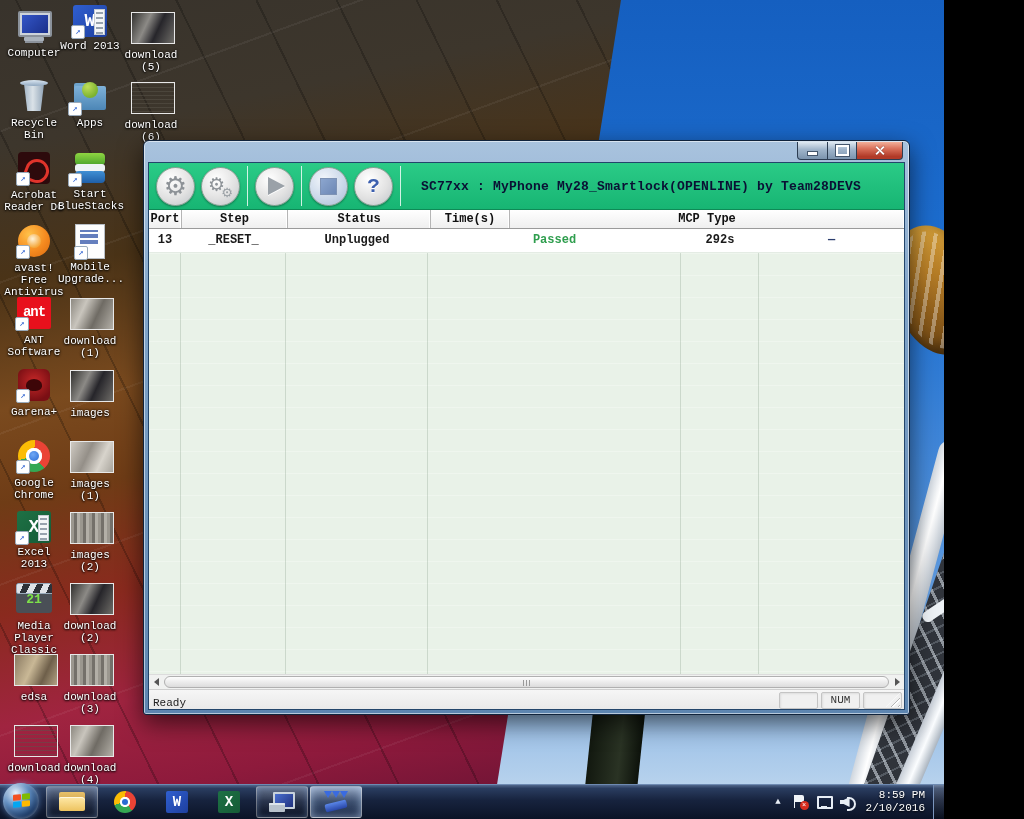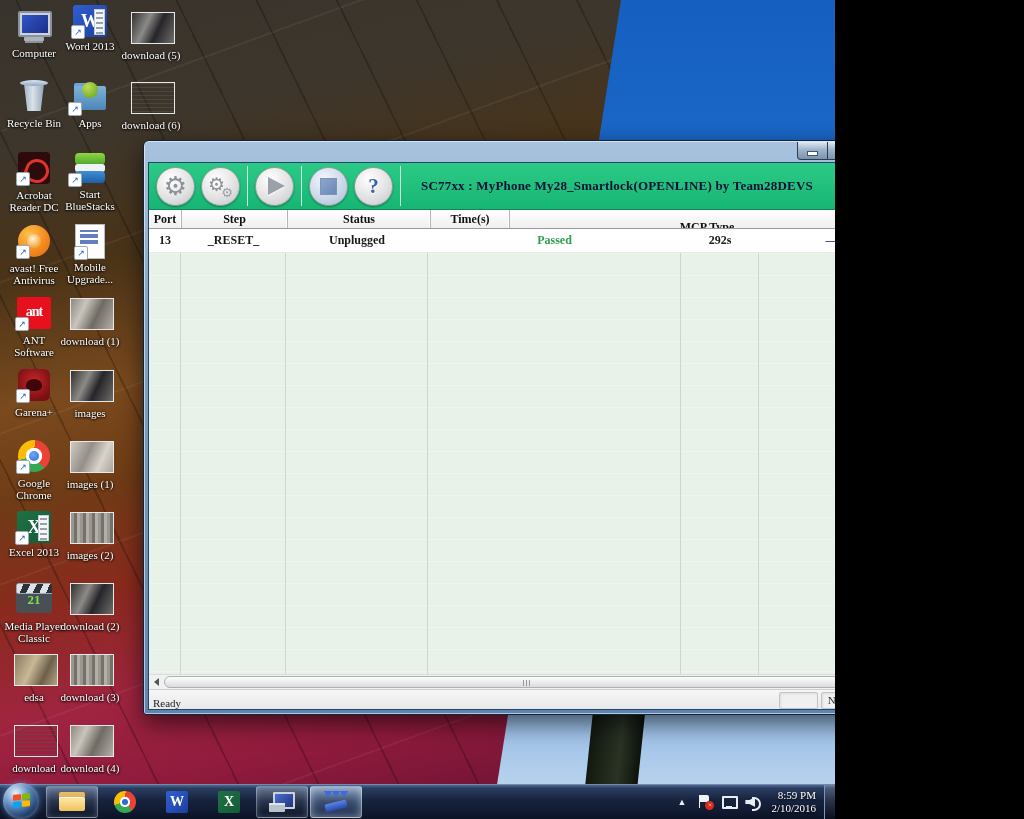--- a/index.html
+++ b/index.html
@@ -1,17 +1,17 @@
 <!DOCTYPE html>
 <html><head>
 <meta charset="utf-8">
 <style>
   html,body{margin:0;padding:0;background:#000;}
-  #screen{position:relative;width:835px;height:819px;overflow:hidden;
-          font-family:Liberation Serif, serif;-webkit-font-smoothing:antialiased;}
+  #screen{position:relative;width:944px;height:819px;overflow:hidden;
+          font-family:Liberation Mono, monospace;-webkit-font-smoothing:antialiased;}
   
   .sky{position:absolute;inset:0;
        background:linear-gradient(180deg,#155fc0 0%,#1e6fd0 35%,#5a97dd 70%,#a9c9ea 92%,#c7dcf0 100%);}
   .building{position:absolute;left:0;top:0;width:690px;height:786px;
        clip-path:polygon(0 0,90% 0,72% 100%,0 100%);
        background:linear-gradient(168deg,#38332c 0%,#3d362c 16%,#4a3317 30%,#7a4a1e 44%,#6f3c16 54%,#8a2a1e 66%,#a02440 78%,#8e1a3c 88%,#651233 100%);}
   .building::after{content:"";position:absolute;inset:0;
        background:repeating-linear-gradient(64deg,transparent 0 70px,rgba(0,0,0,.22) 70px 72px),
                   repeating-linear-gradient(-20deg,transparent 0 140px,rgba(255,255,255,.05) 140px 142px);}
   .dark-strip{position:absolute;left:588px;top:690px;width:52px;height:140px;
@@ -471,21 +471,21 @@
         <div class="tbtn helpb"></div>
         <div class="tsep"></div>
         <div class="banner">SC77xx : MyPhone My28_Smartlock(OPENLINE) by Team28DEVS</div>
       </div>
 
       <div class="thead">
         <div class="th c0">Port</div>
         <div class="th c1">Step</div>
         <div class="th c2">Status</div>
         <div class="th c4">Time(s)</div>
-        <div class="th c5" style="border-right:none;margin-top:8px;">MCP Type</div>
+        <div class="th c5" style="border-right:none;">MCP Type</div>
       </div>
 
       <div class="trow">
         <div class="td c0">13</div>
         <div class="td c1">_RESET_</div>
         <div class="td c2">Unplugged</div>
         <div class="td c3 passed">Passed</div>
         <div class="td c4">292s</div>
         <div class="td c5 mcp">—</div>
       </div>

